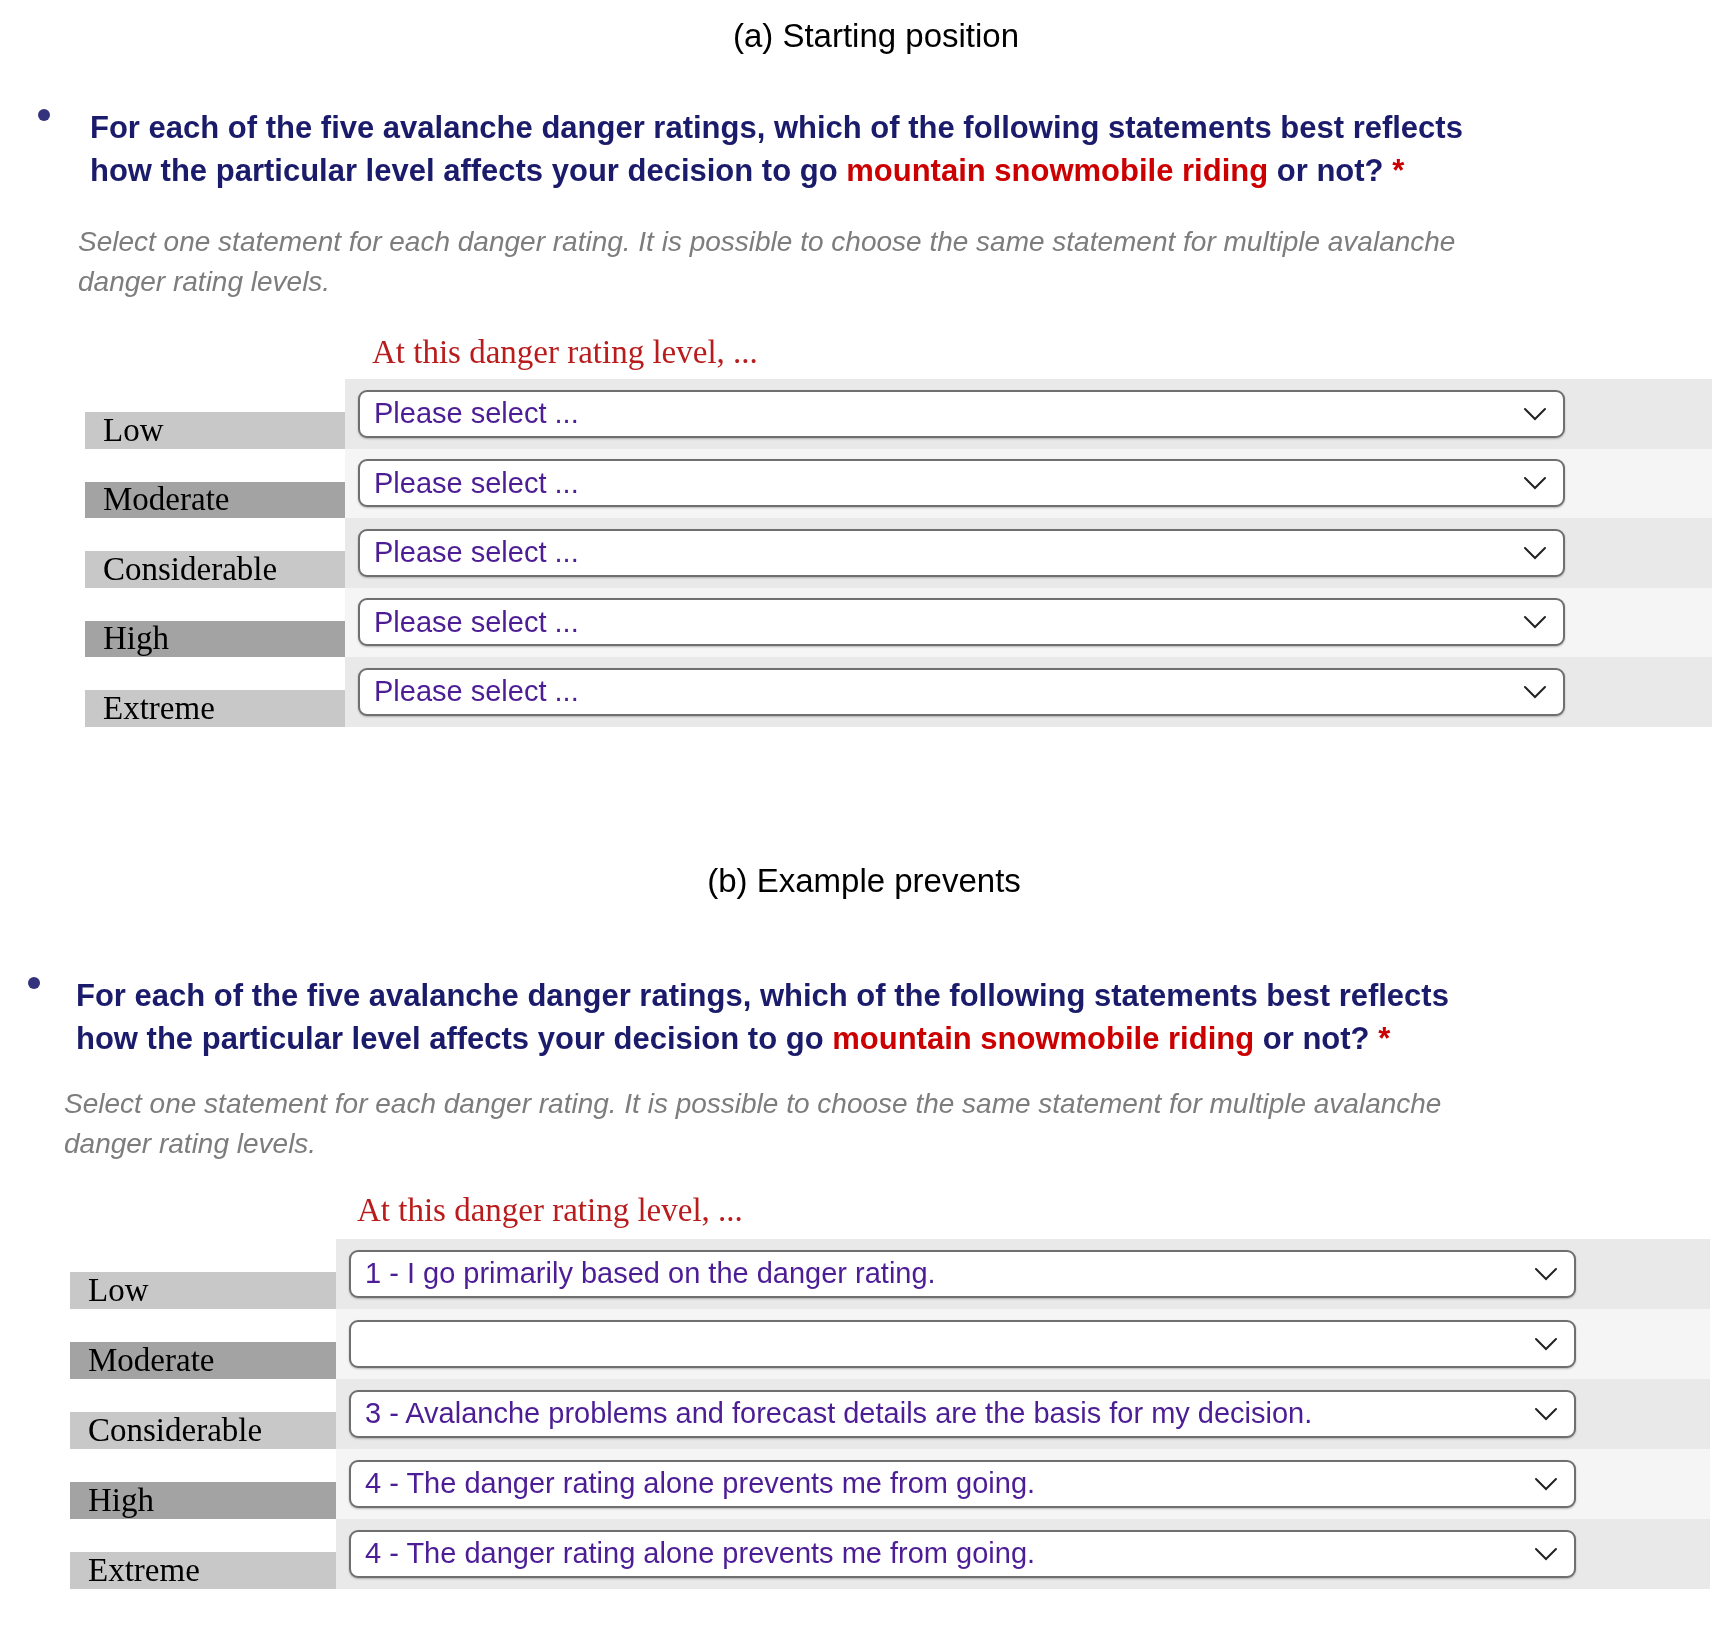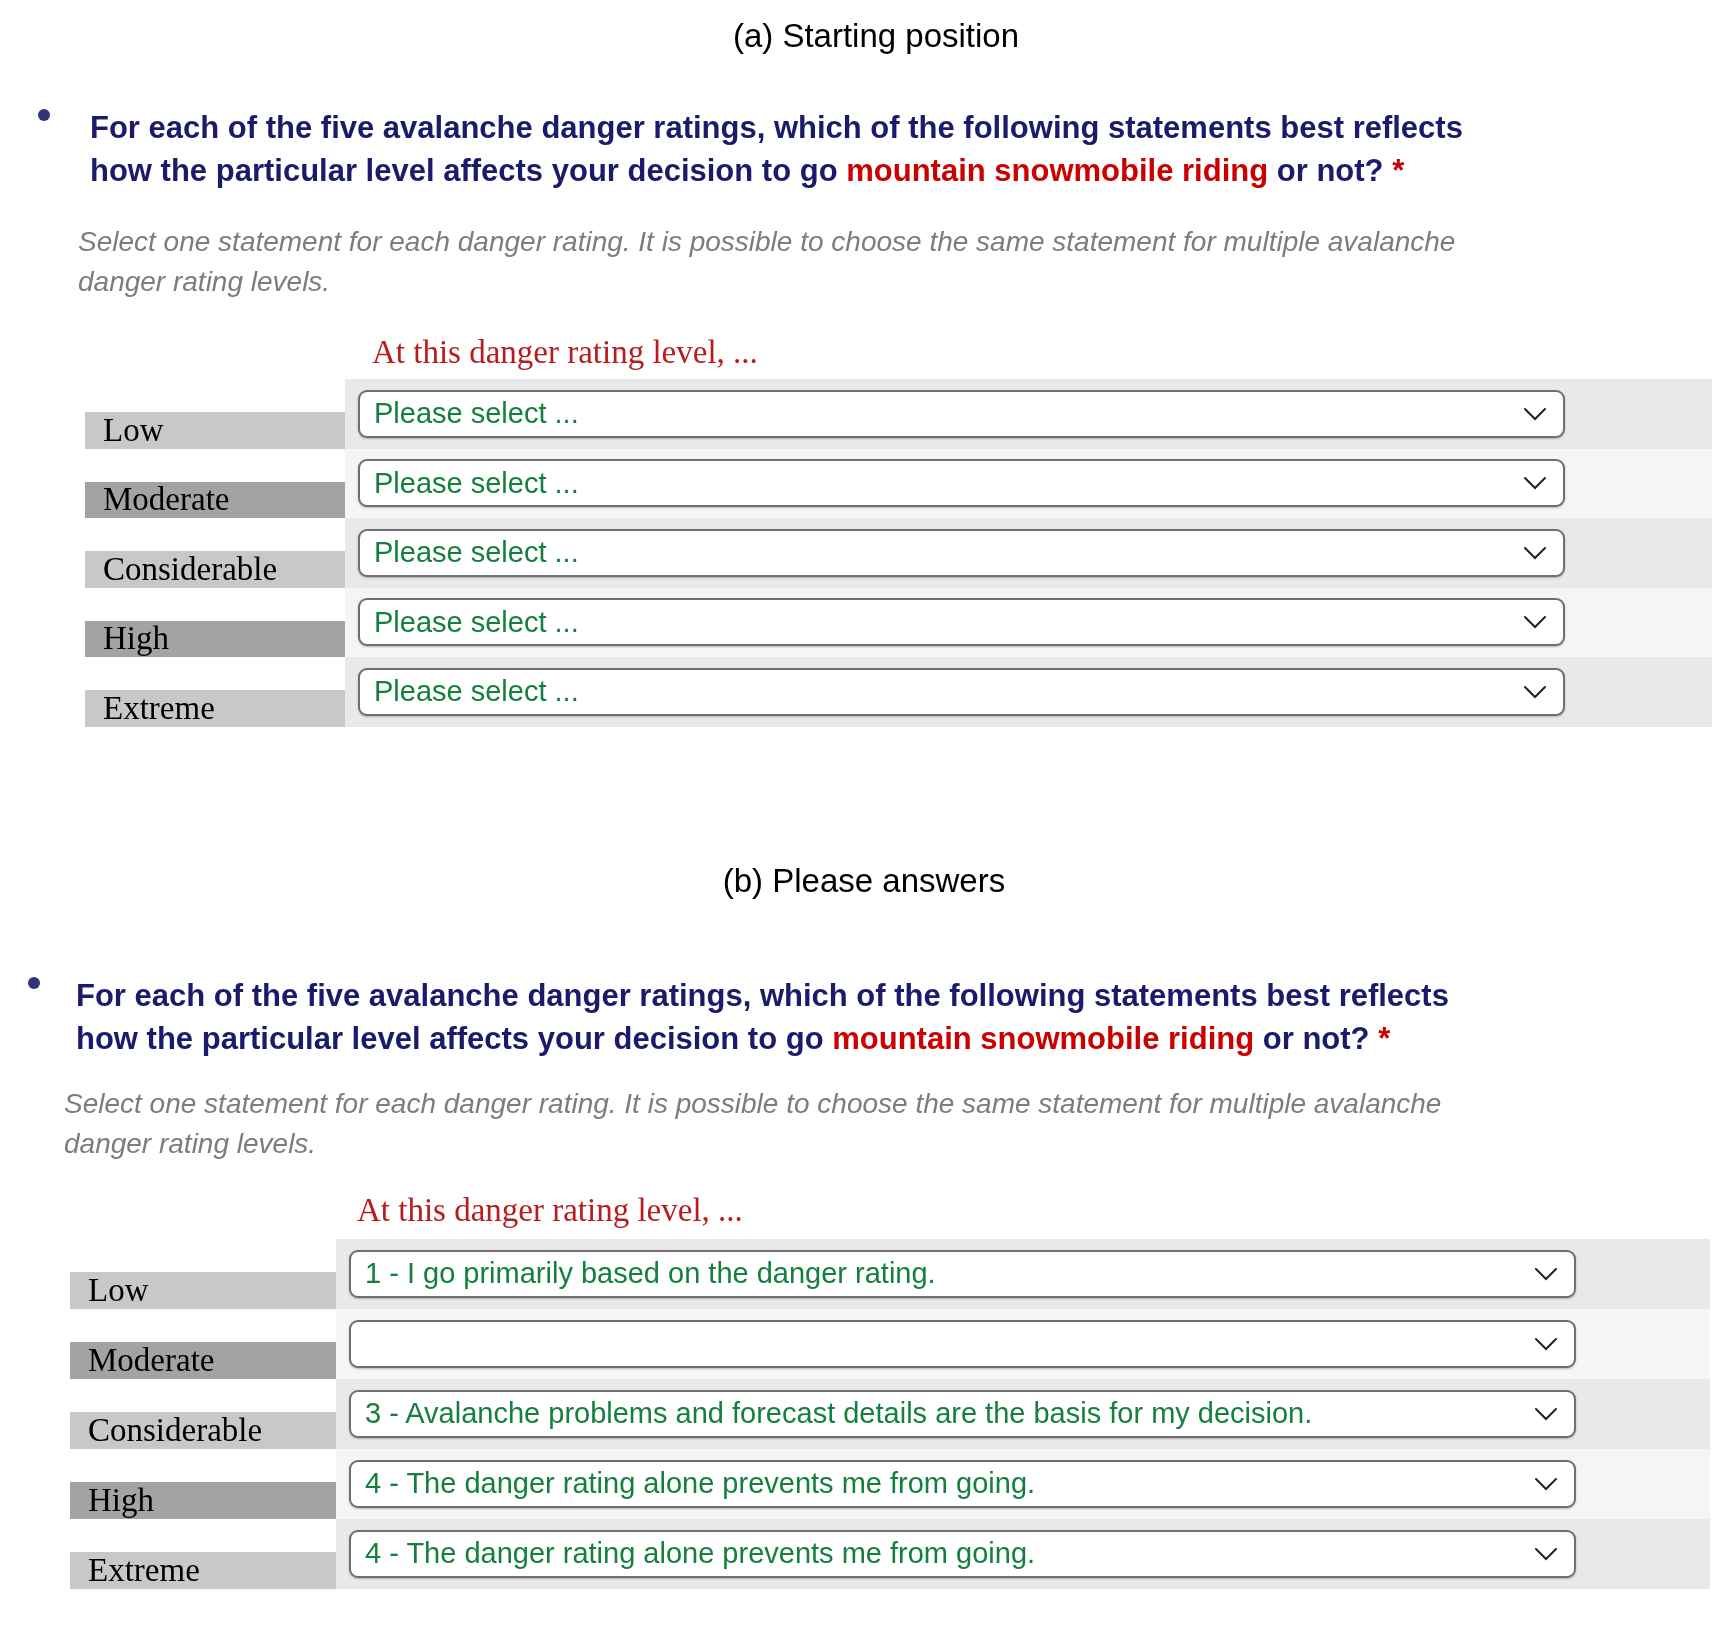--- a/index.html
+++ b/index.html
@@ -62,21 +62,21 @@
   }
   .row-odd  .rlabel { background:#c8c8c8; }
   .row-odd  .rarea  { background:#e9e9e9; }
   .row-even .rlabel { background:#a3a3a3; }
   .row-even .rarea  { background:#f5f5f5; }
 
   .select {
     position:relative; height:48px; background:#fff;
     border:2px solid #6f6f6f; border-radius:9px;
     display:flex; align-items:center; box-sizing:border-box;
-    padding:0 54px 0 14px; font-size:29px; color:#15803d;
+    padding:0 54px 0 14px; font-size:29px; color:#4c1d95;
     box-shadow:0 1px 2px rgba(0,0,0,0.25);
     cursor:default;
     text-align:right;
   }
   .panel-a .select { width:1207px; }
   .panel-b .select { width:1227px; }
   .sel-text { white-space:nowrap; overflow:hidden; }
   .chev {
     position:absolute; right:16px; top:50%; transform:translateY(-50%);
     display:flex; align-items:center;
@@ -166,21 +166,21 @@
               </svg>
             </span>
         </div>
       </div>
     </div>
 
   </div>
 </section>
 
 <section class="panel panel-b">
-  <h2 class="caption">(b) Please answers</h2>
+  <h2 class="caption">(b) Example prevents</h2>
 
   <div class="question">
     <span class="bullet"></span>
     <p class="qtext"><span>For each of the five avalanche danger ratings, which of the following statements best reflects how the particular level affects your decision to go </span><span class="red">mountain snowmobile riding</span><span> or not? </span><span class="red">*</span></p>
   </div>
 
   <p class="hint">Select one statement for each danger rating. It is possible to choose the same statement for multiple avalanche danger rating levels.</p>
 
   <div class="matrix-header">At this danger rating level, ...</div>
 

